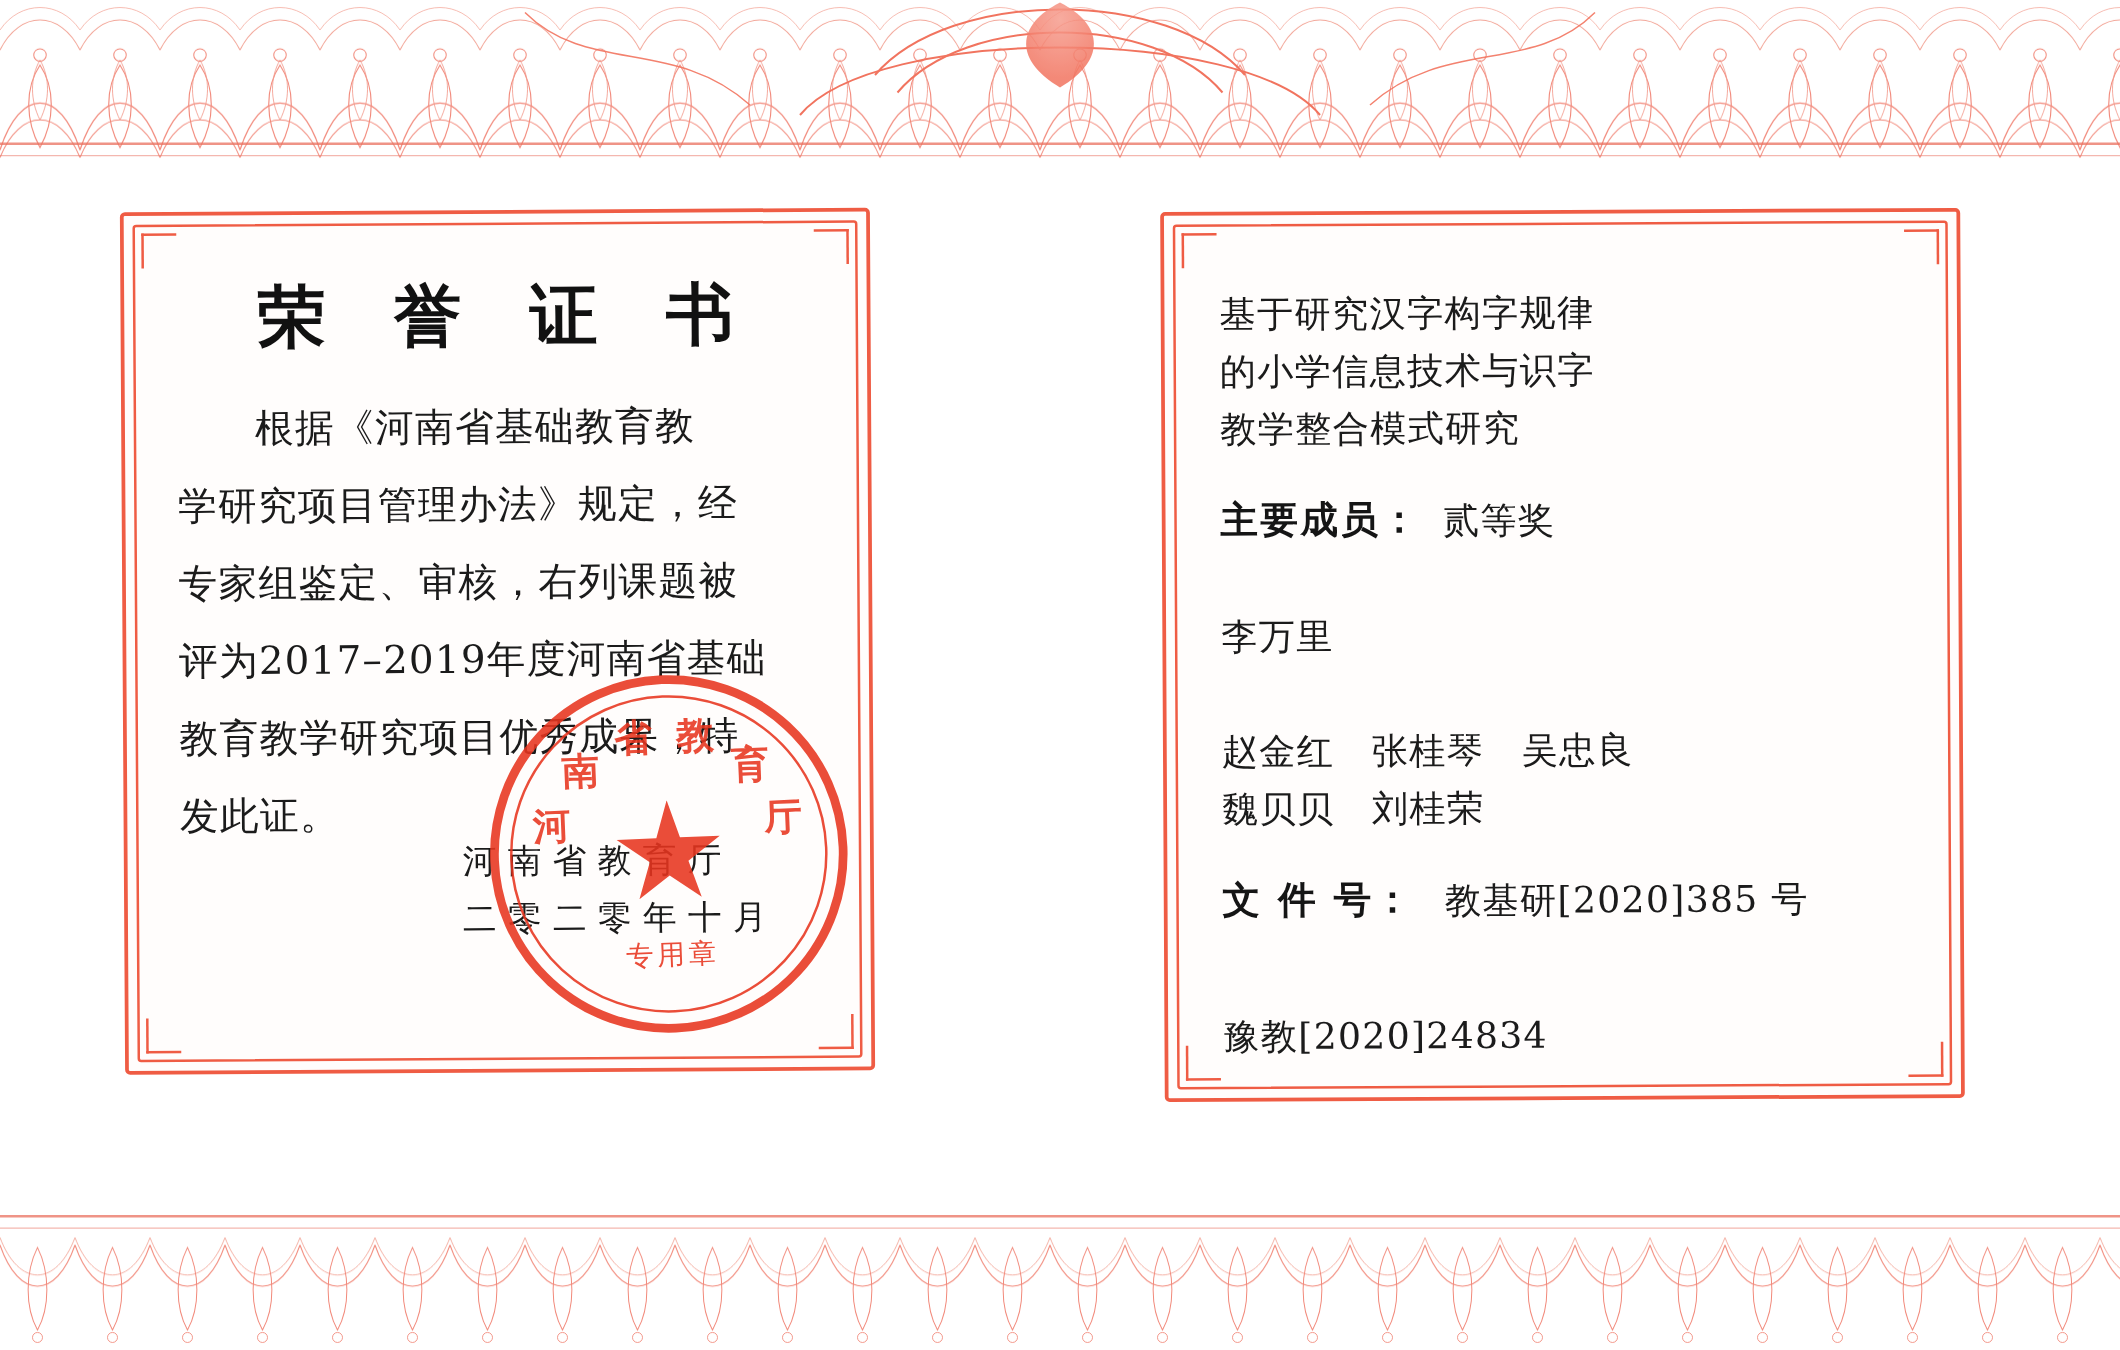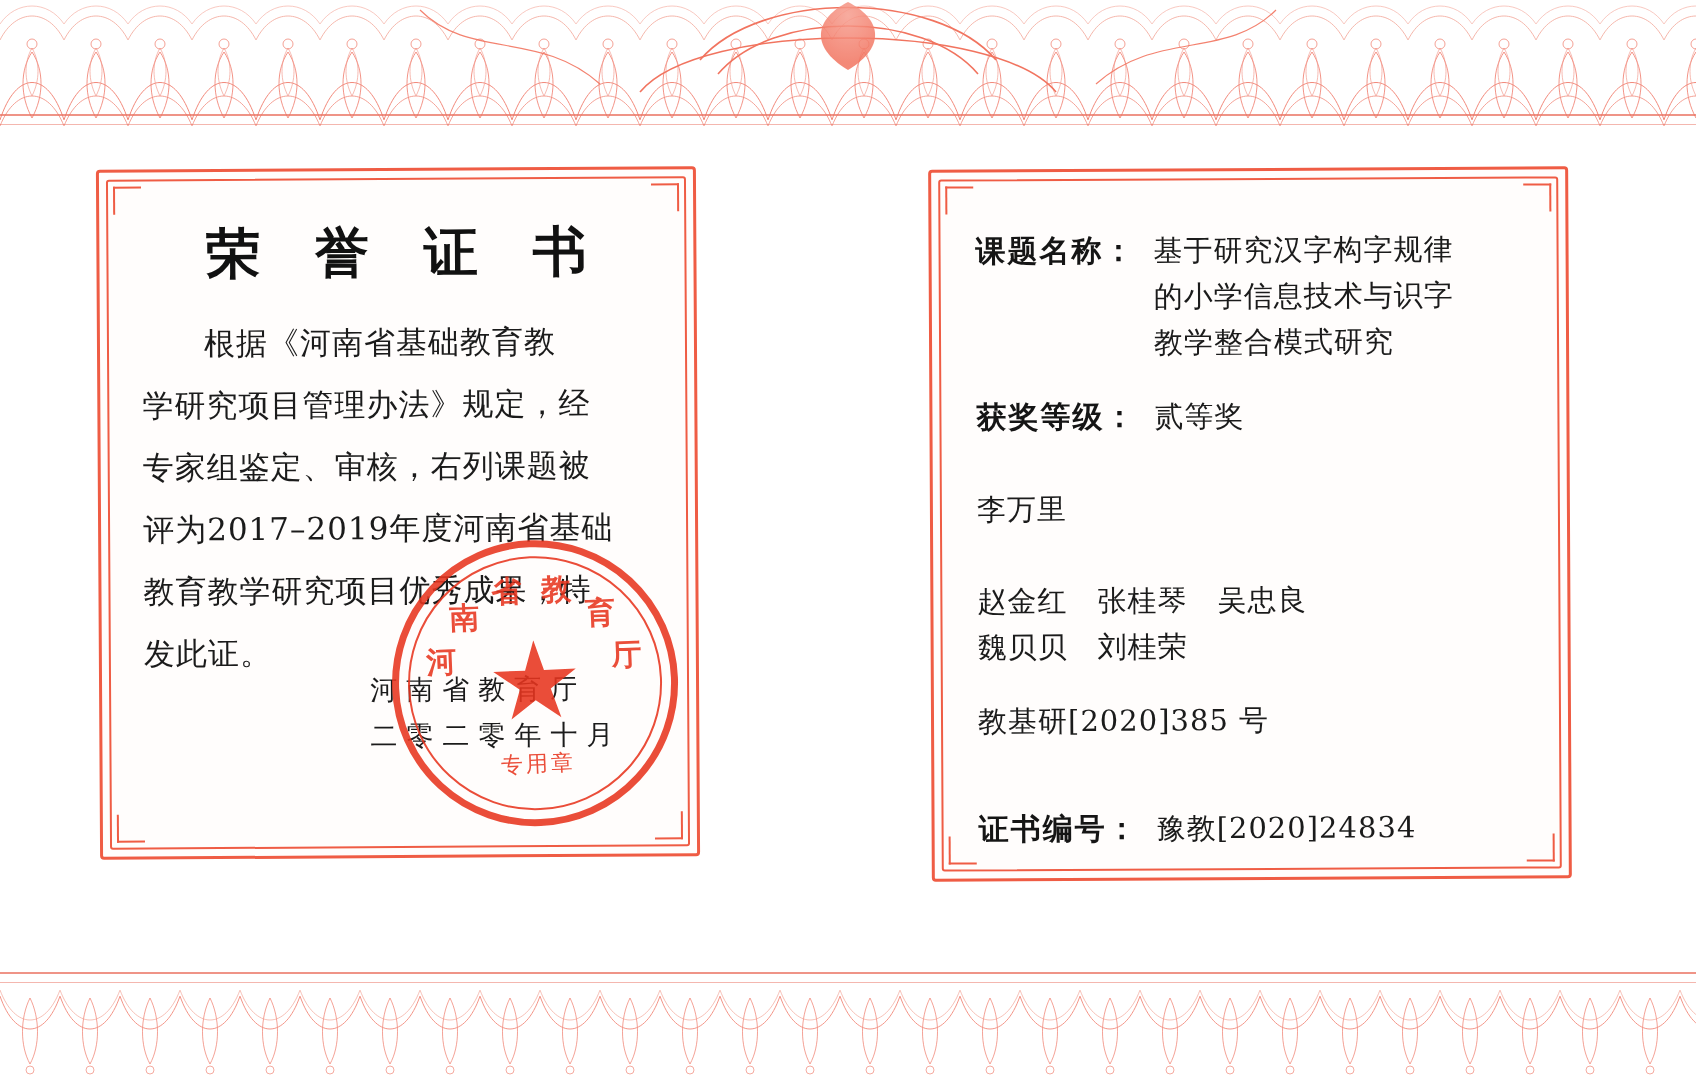--- a/index.html
+++ b/index.html
@@ -319,30 +319,29 @@
 
   <div class="panel panel-right">
     <div class="corner tl"></div>
     <div class="corner tr"></div>
     <div class="corner bl"></div>
     <div class="corner br"></div>
 
     <div class="fields">
 
       <div class="field-row">
-        <div class="field-label">课题名称：</div>
         <div class="field-value">
           <span class="line">基于研究汉字构字规律</span>
           <span class="line">的小学信息技术与识字</span>
           <span class="line">教学整合模式研究</span>
         </div>
       </div>
 
       <div class="field-row">
-        <div class="field-label">获奖等级：</div>
+        <div class="field-label">主要成员：</div>
         <div class="field-value">
           <span class="line">贰等奖</span>
         </div>
       </div>
 
       <div class="gap-sm"></div>
 
       <div class="field-row">
         <div class="field-value">
           <span class="line">李万里</span>
@@ -352,29 +351,29 @@
       <div class="gap-sm"></div>
 
       <div class="field-row members">
         <div class="field-value">
           <span class="line">赵金红　张桂琴　吴忠良</span>
           <span class="line">魏贝贝　刘桂荣</span>
         </div>
       </div>
 
       <div class="field-row">
+        <div class="field-label">文 件 号：</div>
         <div class="field-value">
           <span class="line">教基研[2020]385 号</span>
         </div>
       </div>
 
       <div class="gap-md"></div>
 
       <div class="field-row">
-        <div class="field-label">证书编号：</div>
         <div class="field-value">
           <span class="line">豫教[2020]24834</span>
         </div>
       </div>
 
     </div>
   </div>
 
 </div>
 

